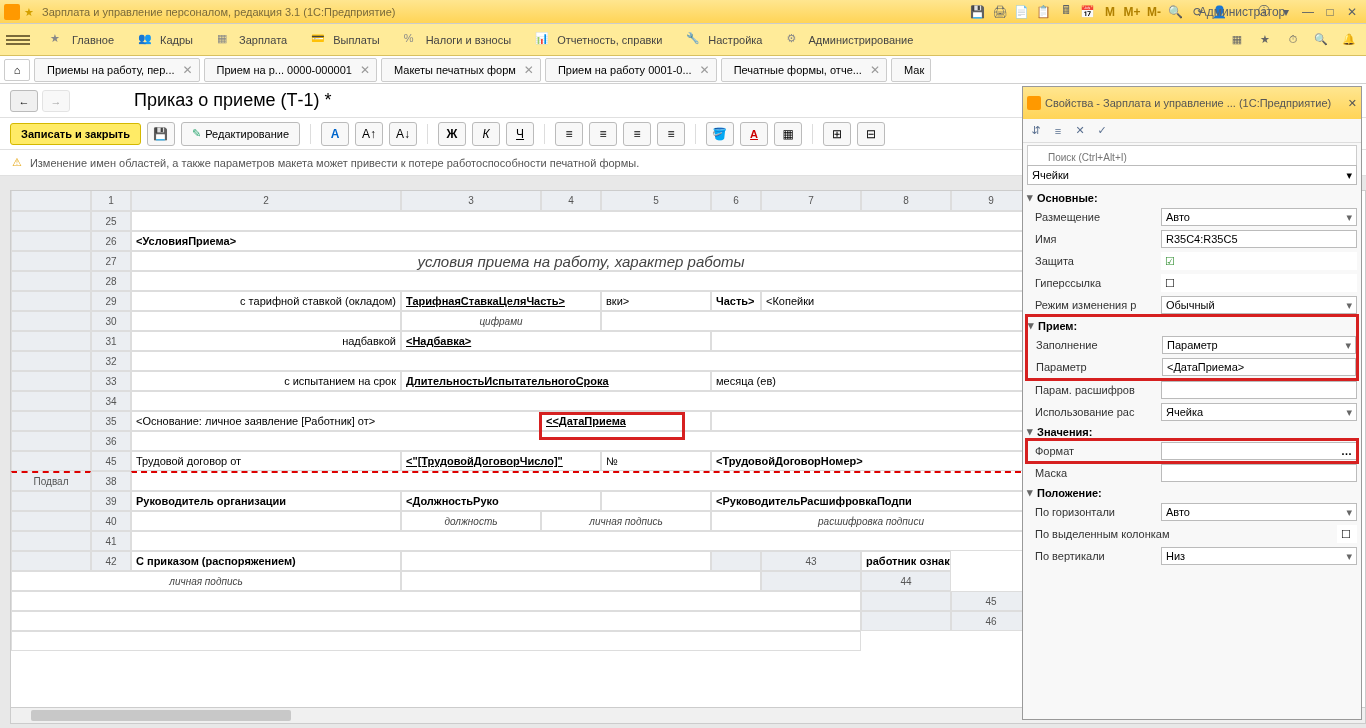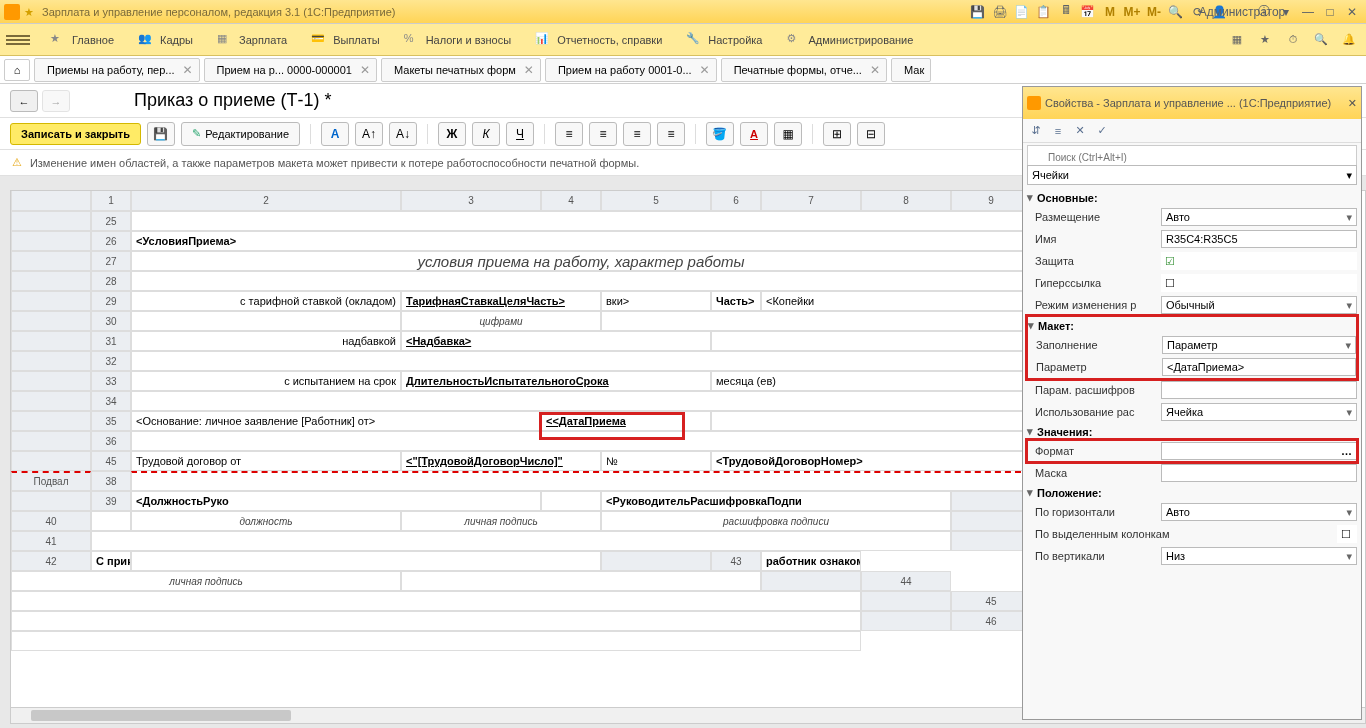--- a/index.html
+++ b/index.html
@@ -309,20 +309,21 @@
         <div class="cell bold" style="grid-column:span 2;text-decoration:underline">&lt;"[ТрудовойДоговорЧисло]"</div>
         <div class="cell">№</div>
         <div class="cell bold" style="grid-column:span 4">&lt;ТрудовойДоговорНомер&gt;</div>
 
       <div class="rcell lbl" style="border-top:2px dashed #d00">Подвал</div>
         <div class="rcell">38</div>
         <div class="cell" style="grid-column:span 8;border-top:2px dashed #d00"></div>
 
       <div class="rcell lbl"></div>
         <div class="rcell">39</div>
+        <div class="cell bold">Руководитель организации</div>
         <div class="cell bold" style="grid-column:span 2">&lt;ДолжностьРуко</div>
         <div class="cell"></div>
         <div class="cell bold" style="grid-column:span 4">&lt;РуководительРасшифровкаПодпи</div>
 
       <div class="rcell lbl"></div>
         <div class="rcell">40</div>
         <div class="cell"></div>
         <div class="cell ital">должность</div>
         <div class="cell ital" style="grid-column:span 2">личная подпись</div>
         <div class="cell ital" style="grid-column:span 4;justify-content:center">расшифровка  подписи</div>
@@ -414,21 +415,21 @@
           <div class="pname">Режим изменения р</div>
           <div class="pval">
             <span>Обычный</span>
             <span class="dd">▾</span>
           </div>
         </div>
 
       <div class="red-box" style="padding:1px">
         <div class="prop-group">
             <span class="caret">▾</span>
-            <span>Макет:</span>
+            <span>Прием:</span>
           </div>
         <div class="prop-row">
             <div class="pname">Заполнение</div>
             <div class="pval">
               <span>Параметр</span>
               <span class="dd">▾</span>
             </div>
           </div>
         <div class="prop-row">
             <div class="pname">Параметр</div>

